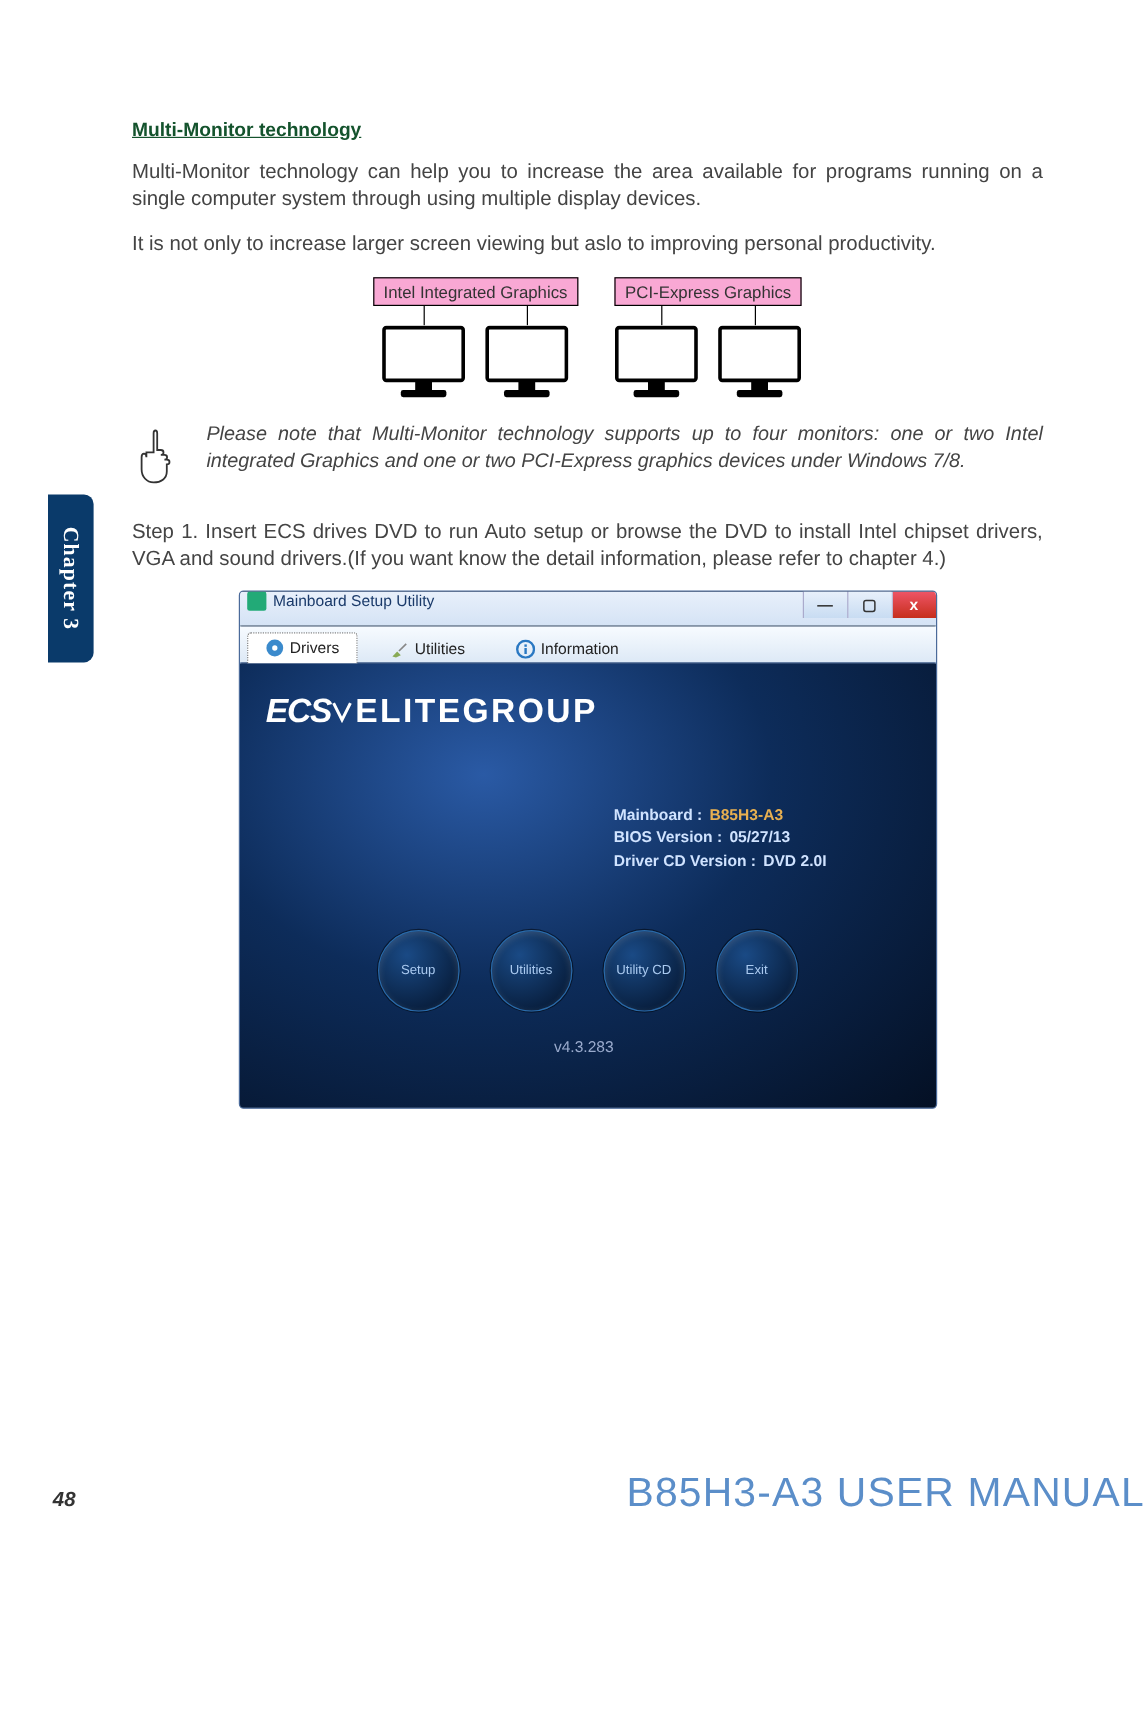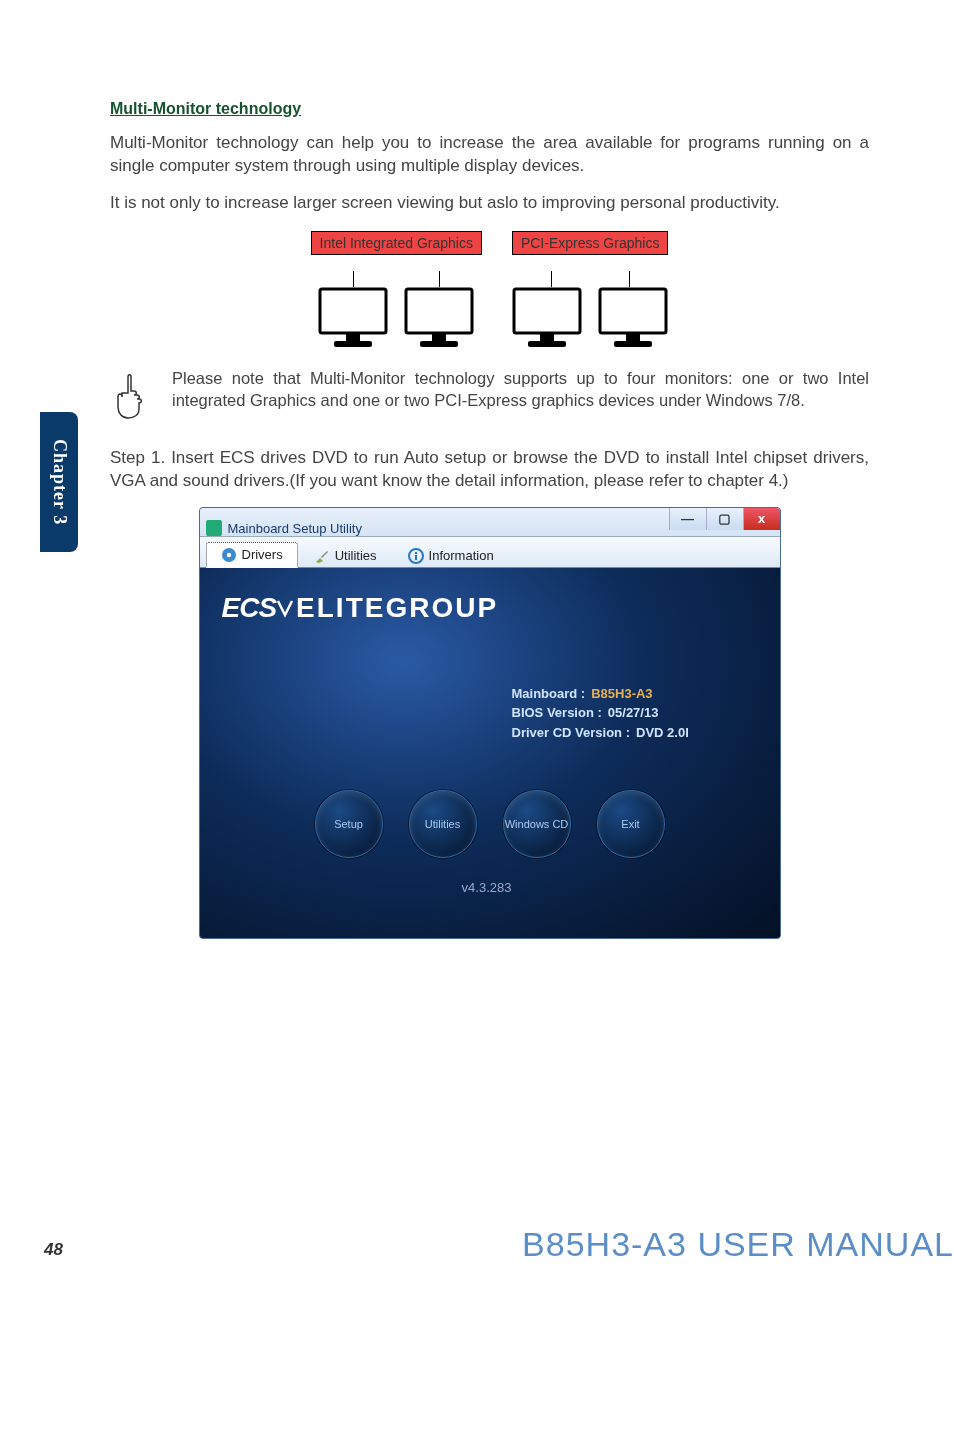--- a/index.html
+++ b/index.html
@@ -59,22 +59,22 @@
   }
   .dgroup {
     display: flex;
     flex-direction: column;
     align-items: center;
   }
   .dlabel {
     border: 1px solid #000;
     padding: 3px 8px;
     font-size: 14px;
-    margin-bottom: 16px;
-    background: #ef4444;
+    margin-bottom: 0;
+    background: #f9a8d4;
   }
   .connectors {
     display: flex;
     justify-content: space-around;
     width: 100%;
     margin: 0;
   }
   .connectors .vline {
     width: 1px;
     height: 16px;
@@ -86,37 +86,38 @@
   }
   .monitor-icon svg { display: block; }
   .note-row {
     display: flex;
     gap: 16px;
     margin: 8px 0 22px 0;
     align-items: flex-start;
   }
   .hand-icon { flex: 0 0 46px; margin-top: 4px; }
   .note-text {
+    font-style: italic;
     color: #444;
     font-size: 16.5px;
     text-align: justify;
     line-height: 1.35;
   }
   .screenshot {
     width: 580px;
     margin: 14px auto 0 auto;
     border: 1px solid #4a6a9a;
     border-radius: 4px;
     overflow: hidden;
     background: #0a1a3a;
     box-shadow: inset 0 0 0 1px #9ab;
   }
   .titlebar {
     display: flex;
-    align-items: flex-end;
+    align-items: flex-start;
     background: linear-gradient(#e8f0fb, #d5e3f5);
     height: 28px;
     padding: 0 0 0 6px;
     border-bottom: 1px solid #9ab;
     position: relative;
   }
   .titlebar .app-icon {
     width: 16px; height: 16px;
     background: #2a7; border-radius: 2px;
     margin-right: 6px;
@@ -141,21 +142,21 @@
   }
   .winbtn.close {
     background: linear-gradient(#e56,#c62e1c);
     color: #fff;
     border-top-right-radius: 3px;
   }
   .tabbar {
     display: flex;
     background: linear-gradient(#f7fbff,#dde9f6);
     padding: 4px 6px 0 6px;
-    gap: 1px;
+    gap: 12px;
     border-bottom: 1px solid #6a8ab8;
     align-items: flex-end;
   }
   .tab {
     display: flex;
     align-items: center;
     gap: 5px;
     padding: 4px 14px;
     font-size: 13px;
     color: #222;
@@ -402,21 +403,21 @@
       </div>
 
       <div class="circle-btns">
         <div class="cbtn">
             <span>Setup</span>
           </div>
         <div class="cbtn">
             <span>Utilities</span>
           </div>
         <div class="cbtn">
-            <span>Windows CD</span>
+            <span>Utility CD</span>
           </div>
         <div class="cbtn">
             <span>Exit</span>
           </div>
       </div>
 
       <div class="version-line">v4.3.283</div>
     </div>
   </div>
 

